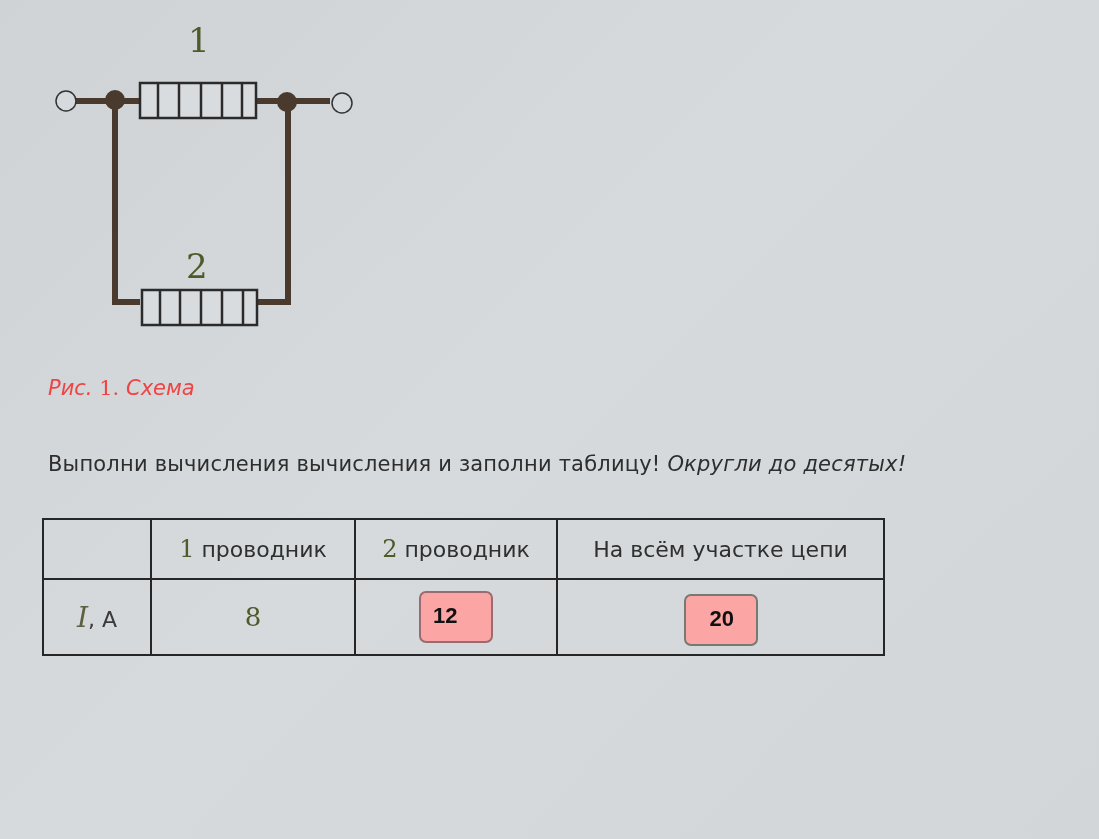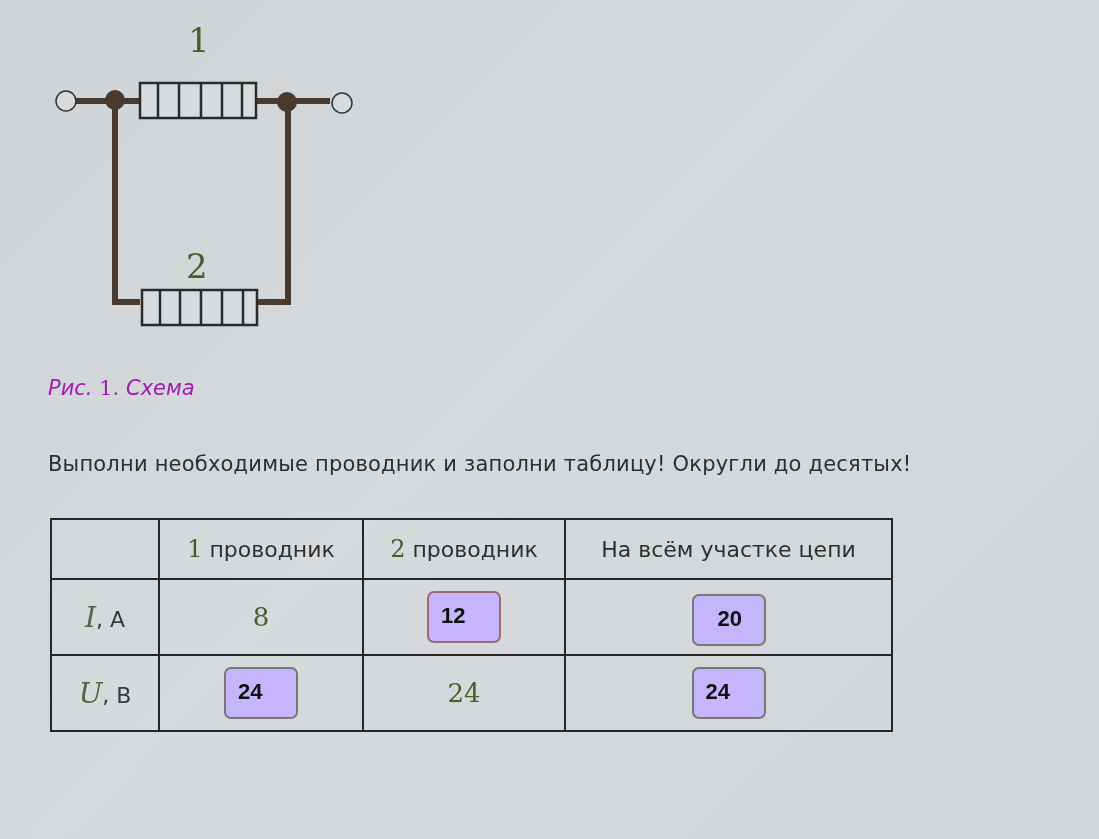--- a/index.html
+++ b/index.html
@@ -7,51 +7,51 @@
       width: 1099px; height: 839px; overflow: hidden;
       background: linear-gradient(135deg, #cfd3d6 0%, #d6dadd 45%, #d3d6d8 100%);
       font-family: "DejaVu Sans", sans-serif;
       color: #2b2b2b;
       position: relative;
     }
     .figure { position: absolute; left: 45px; top: 20px; width: 320px; height: 320px; }
     .fig-num { position: absolute; font-family: "DejaVu Serif", serif; font-size: 34px; color: #4d5a2a; }
     .caption {
       position: absolute; left: 48px; top: 376px;
-      font-size: 21px; font-style: italic; color: #a21caf;
+      font-size: 21px; font-style: italic; color: #ef4444;
     }
     .caption .num { font-family: "DejaVu Serif", serif; font-style: normal; }
     .instruction {
       position: absolute; left: 48px; top: 452px;
       font-size: 21px; color: #2e2e2e; white-space: nowrap; letter-spacing: 0.2px;
     }
-    .instruction .em { }
+    .instruction .em { font-style: italic; }
     table.data {
-      position: absolute; left: 50px; top: 518px;
+      position: absolute; left: 42px; top: 518px;
       border-collapse: collapse;
     }
     table.data td {
       border: 2px solid #262626;
       text-align: center; vertical-align: middle;
       padding: 0;
     }
     .hdr td { height: 58px; font-size: 22px; color: #2f2f2f; }
     .row td { height: 74px; }
     .c0 { width: 106px; }
     .c1 { width: 202px; }
     .c2 { width: 200px; margin-left: 47px; }
     .c3 { width: 325px; }
     .sn { font-family: "DejaVu Serif", serif; color: #4d5a2a; font-size: 24px; }
     .rowlbl { font-size: 22px; color: #3a3a3a; }
     .rowlbl .var { font-family: "DejaVu Serif", serif; font-style: italic; font-size: 28px; color: #5d6040; }
     .given { font-family: "DejaVu Serif", serif; font-size: 26px; color: #4d5a2a; }
     .inp {
       display: inline-block; width: 74px; height: 52px;
       border: 2px solid #777a72; border-radius: 7px;
-      background: #c4b5fd;
+      background: #fca5a5;
       font-family: "Liberation Sans", sans-serif; font-weight: bold;
       font-size: 22px; color: #111;
       text-align: left; box-sizing: border-box; padding: 10px 0 0 12px;
     }
     .inp.err { border-color: #9a6b70; }
   </style>
 </head>
 <body>
 
 <div class="figure">
@@ -92,21 +92,21 @@
   </svg>
 </div>
 
 <div class="caption">
   <span>Рис.</span>
   <span class="num">1.</span>
   <span>Схема</span>
 </div>
 
 <div class="instruction">
-  <span>Выполни необходимые проводник и заполни таблицу!</span>
+  <span>Выполни вычисления вычисления и заполни таблицу!</span>
   <span class="em">Округли до десятых!</span>
 </div>
 
 <table class="data">
   <tbody>
       <tr class="hdr">
     <td class="c0"></td>
     <td class="c1">
       <span class="sn">1</span><span> проводник</span>
     </td>
@@ -126,29 +126,15 @@
       <span class="given">8</span>
     </td>
     <td class="c2">
       <span class="inp err">12</span>
     </td>
     <td class="c3">
       <span class="inp" style="margin-top:6px;padding-left:24px;">20</span>
     </td>
   </tr>
 
-  <tr class="row">
-    <td class="c0 rowlbl">
-      <span class="var">U</span><span>, В</span>
-    </td>
-    <td class="c1">
-      <span class="inp">24</span>
-    </td>
-    <td class="c2">
-      <span class="given">24</span>
-    </td>
-    <td class="c3">
-      <span class="inp">24</span>
-    </td>
-  </tr>
 
 </tbody>
   </table>
 
 </body></html>

